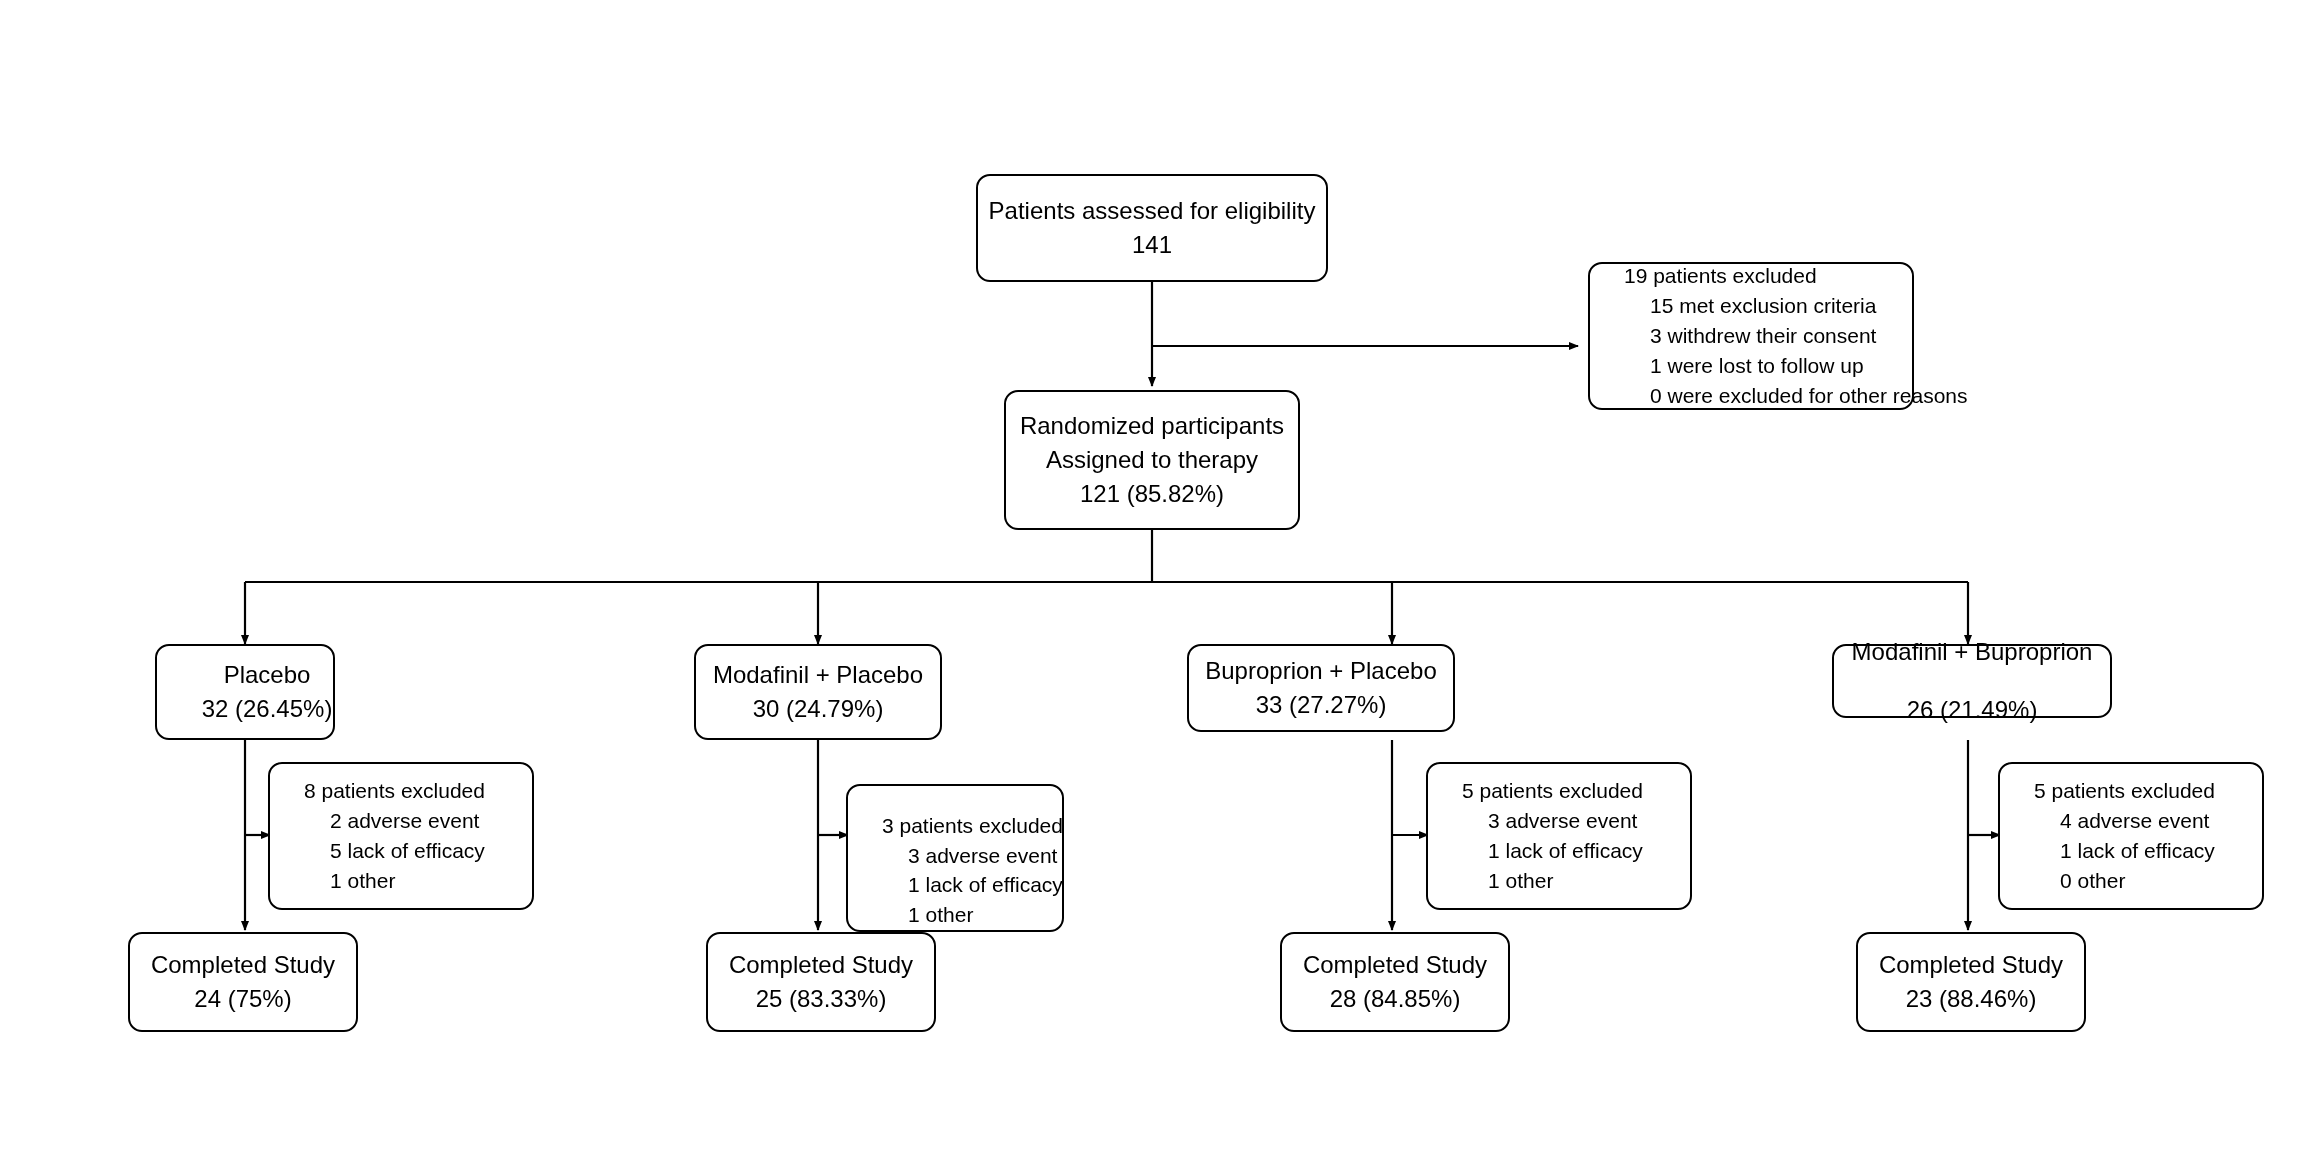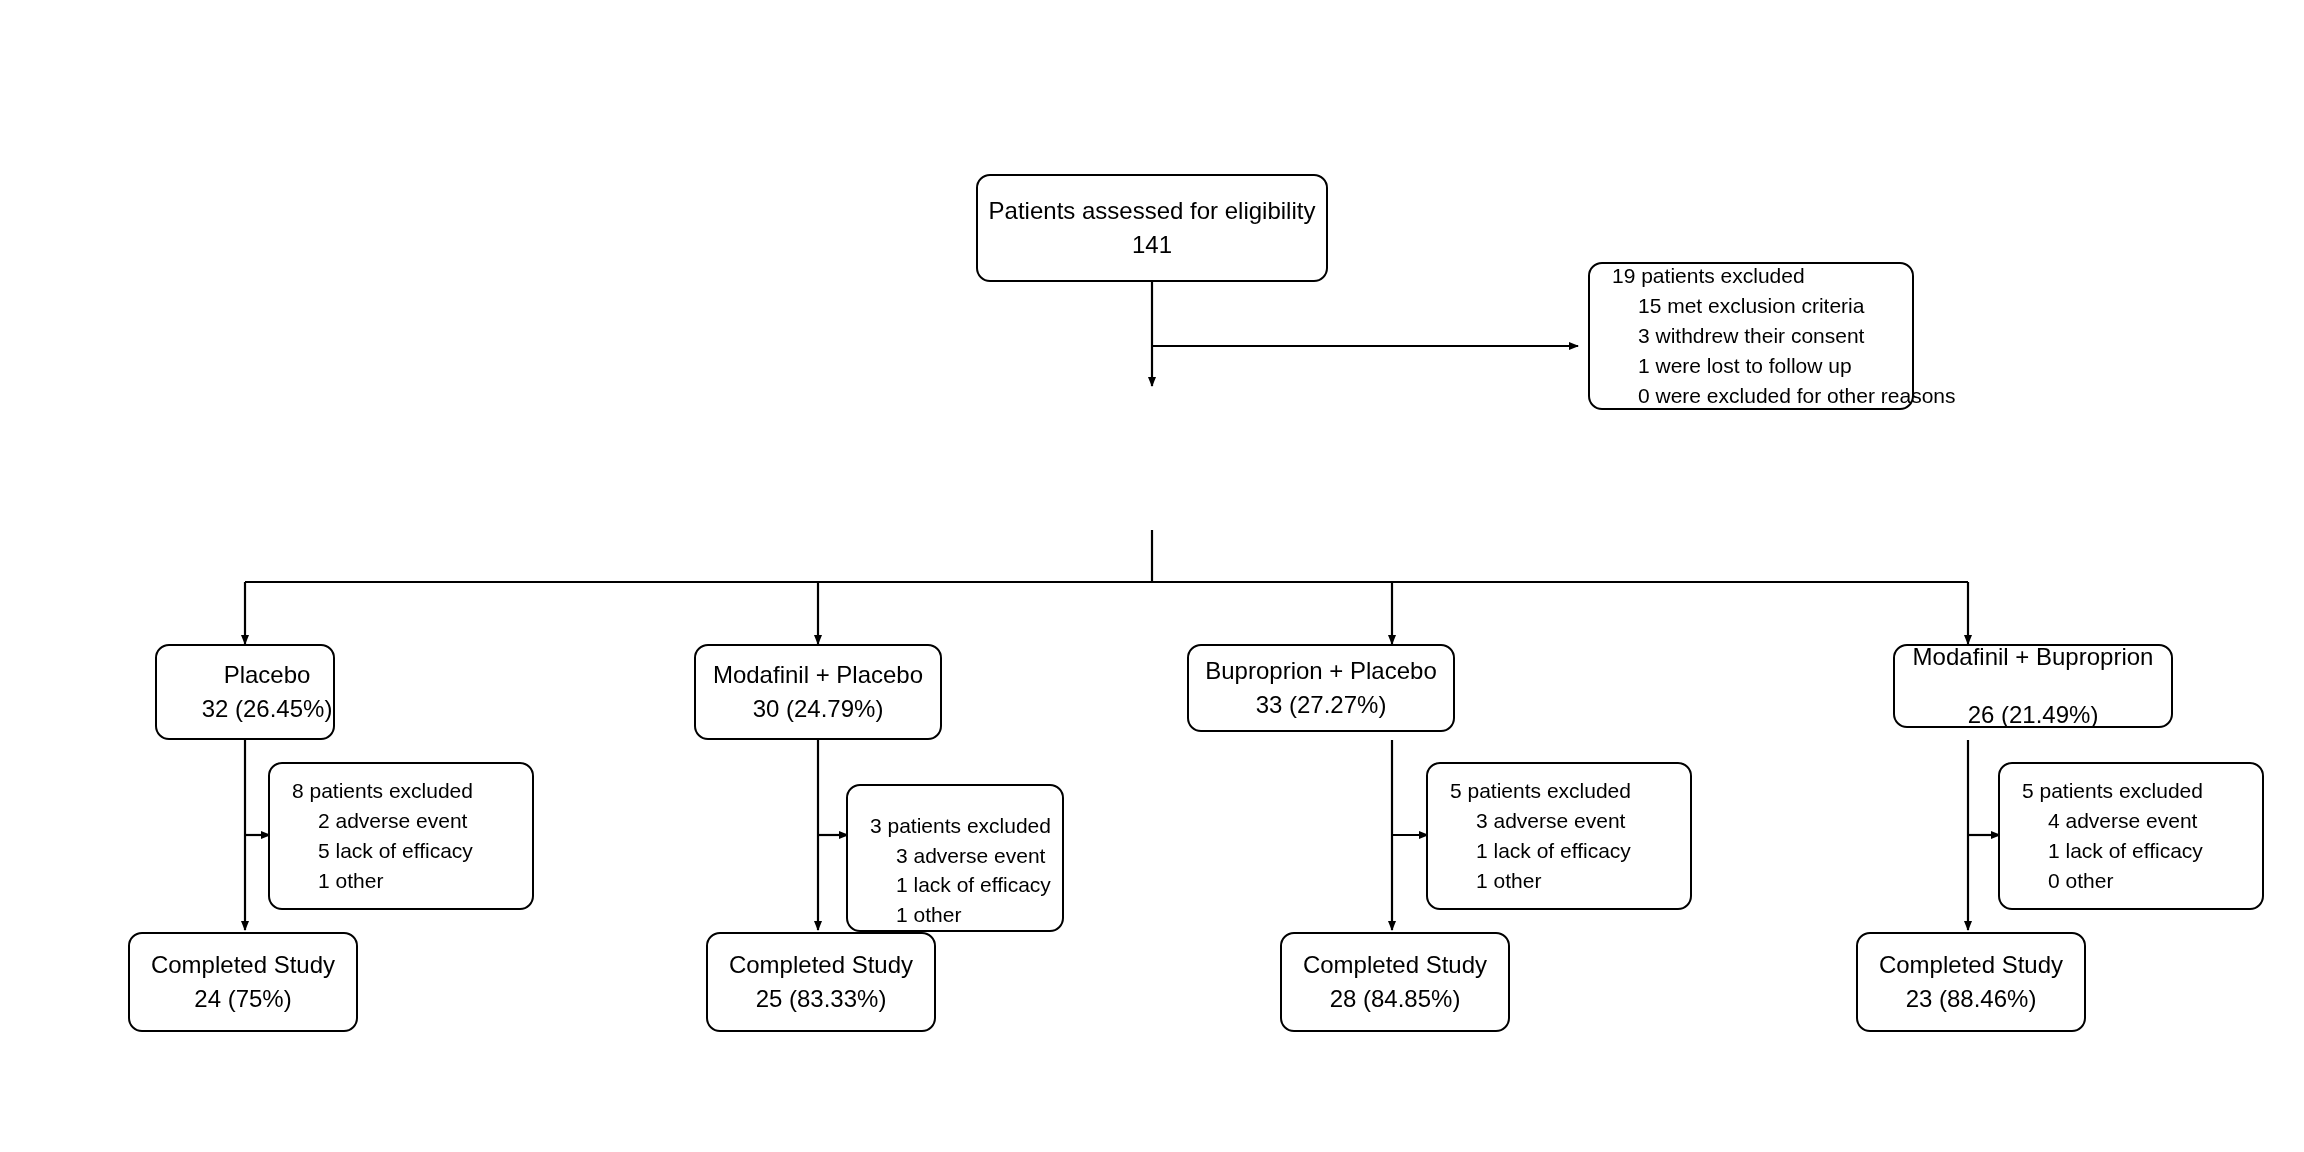--- a/index.html
+++ b/index.html
@@ -37,21 +37,21 @@
     justify-content: center;
     z-index: 2;
   }
   .node.centered {
     align-items: center;
     text-align: center;
   }
   .node.listed {
     align-items: flex-start;
     text-align: left;
-    padding-left: 22px;
+    padding-left: 34px;
   }
   .line {
     display: block;
     white-space: pre;
     line-height: 1.42;
   }
   .t24 { font-size: 24px; }
   .t21 { font-size: 21px; }
   .indent { padding-left: 26px; }
 </style>
@@ -98,37 +98,42 @@
   </div>
 
   <div class="node listed" style="left:1588px; top:262px; width:326px; height:148px;">
     <span class="line t21">19 patients excluded</span>
     <span class="line t21 indent">15 met exclusion criteria</span>
     <span class="line t21 indent">3 withdrew their consent</span>
     <span class="line t21 indent">1 were lost to follow up</span>
     <span class="line t21 indent">0 were excluded for other reasons</span>
   </div>
 
+  <div class="node centered" style="left:1004px; top:390px; width:296px; height:140px;">
+    <span class="line t24">Randomized participants</span>
+    <span class="line t24">Assigned to therapy</span>
+    <span class="line t24">121 (85.82%)</span>
+  </div>
 
   <div class="node centered" style="left:155px; top:644px; width:180px; height:96px;padding-left:44px;">
     <span class="line t24">Placebo</span>
     <span class="line t24">32 (26.45%)</span>
   </div>
 
   <div class="node centered" style="left:694px; top:644px; width:248px; height:96px;">
     <span class="line t24">Modafinil + Placebo</span>
     <span class="line t24">30 (24.79%)</span>
   </div>
 
   <div class="node centered" style="left:1187px; top:644px; width:268px; height:88px;">
     <span class="line t24">Buproprion + Placebo</span>
     <span class="line t24">33 (27.27%)</span>
   </div>
 
-  <div class="node centered" style="left:1893px; top:644px; width:280px; height:84px;gap:24px;">
+  <div class="node centered" style="left:1832px; top:644px; width:280px; height:74px;gap:24px;">
     <span class="line t24">Modafinil + Buproprion</span>
     <span class="line t24">26 (21.49%)</span>
   </div>
 
   <div class="node listed" style="left:268px; top:762px; width:266px; height:148px;">
     <span class="line t21">8 patients excluded</span>
     <span class="line t21 indent">2 adverse event</span>
     <span class="line t21 indent">5 lack of efficacy</span>
     <span class="line t21 indent">1 other</span>
   </div>

